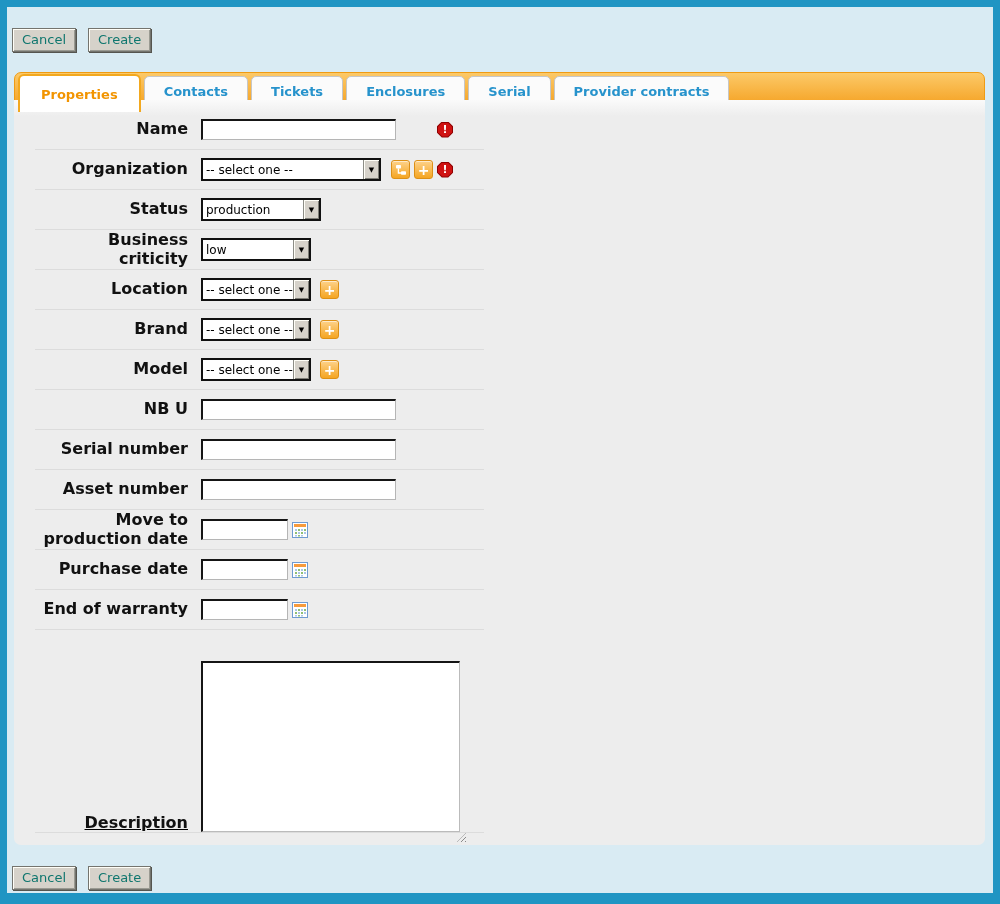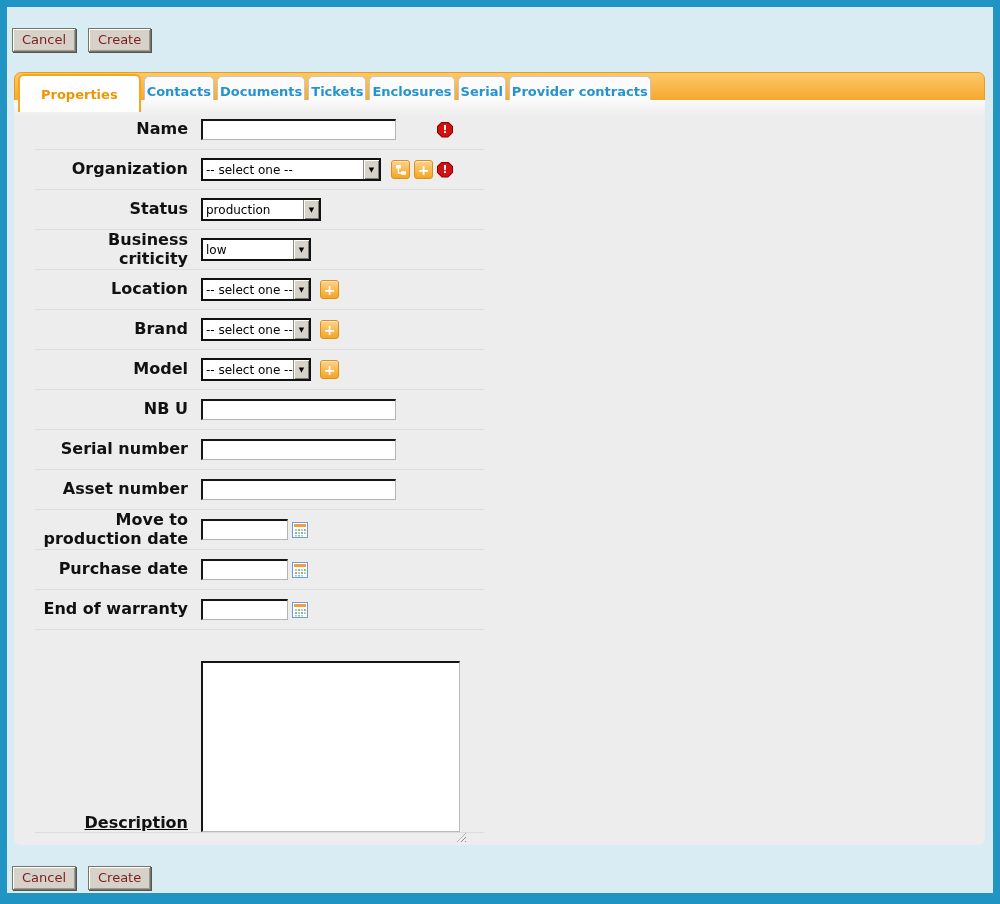--- a/index.html
+++ b/index.html
@@ -11,39 +11,39 @@
     overflow:hidden;
   }
   .page {
     position:absolute; left:7px; top:7px; width:986px; height:886px;
     background:#d9ebf3;
   }
 
   
   .btn3d {
     position:absolute;
-    background:#d6d2ca; color:#7f1d1d;
+    background:#d6d2ca; color:#0f766e;
     font:13px "DejaVu Sans","Liberation Sans",sans-serif;
     padding:3px 9px 4px;
     border:1px solid #74746e;
     box-shadow: inset 1px 1px 0 #fffef7, inset -1px -1px 0 #9a9a92, 1px 1px 0 #55554f;
     cursor:pointer; white-space:nowrap;
   }
 
   
   .tabstrip {
     position:absolute; left:14px; top:72px; width:971px; height:38px;
     background:linear-gradient(#fcc968,#f49e1c);
     border:1px solid #ef9b13; border-radius:7px;
     display:flex; align-items:flex-start; padding-left:3px;
   }
   .tab {
     margin:3px 3px 0 0; height:31px;
     background:#fbfbfb; border:1px solid #c6c6c6; border-radius:5px 5px 2px 2px;
-    display:flex; align-items:center; padding:0 2px;
+    display:flex; align-items:center; padding:0 19px;
     font-weight:bold; font-size:13px; color:#2793cc; cursor:pointer; white-space:nowrap;
   }
   .tab.active {
     margin-top:1px; height:38px;
     background:#ffffff; border:2px solid #f2a81f; border-bottom:none;
     border-radius:6px 6px 0 0; color:#f29400; padding:0 21px; position:relative; z-index:3;
   }
 
   
   .panel {
@@ -138,21 +138,20 @@
 <body>
 
 <div class="page"></div>
 
 <button class="btn3d" style="left:12px; top:28px; min-width:52px;">Cancel</button>
 <button class="btn3d" style="left:88px; top:28px; min-width:50px;">Create</button>
 
 <div class="tabstrip">
   <div class="tab active">Properties</div>
   <div class="tab">Contacts</div>
-  <div class="tab">Documents</div>
   <div class="tab">Tickets</div>
   <div class="tab">Enclosures</div>
   <div class="tab">Serial</div>
   <div class="tab">Provider contracts</div>
 </div>
 
 <div class="panel">
   <div class="form">
 
     <div class="row">

